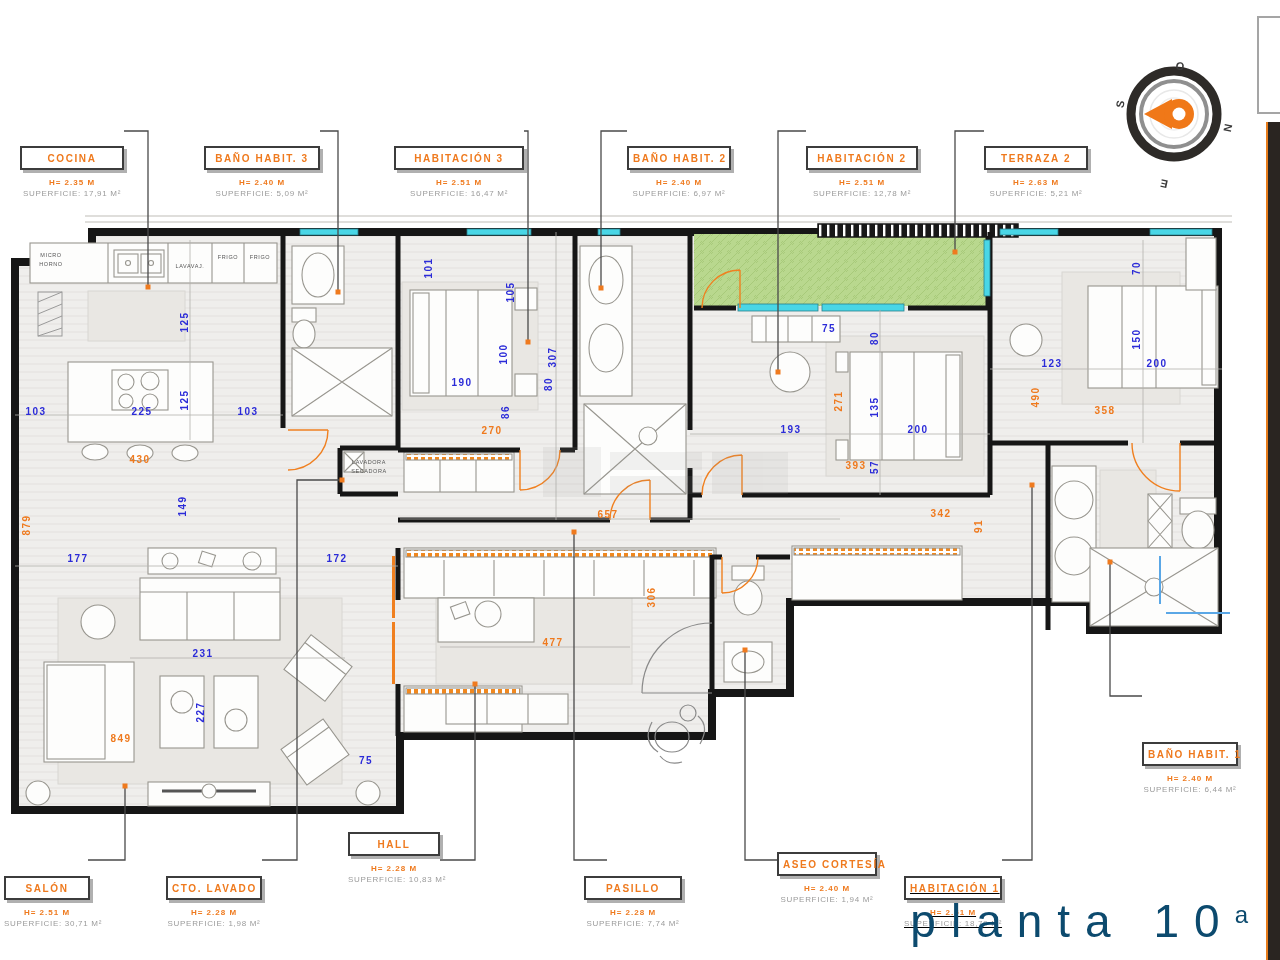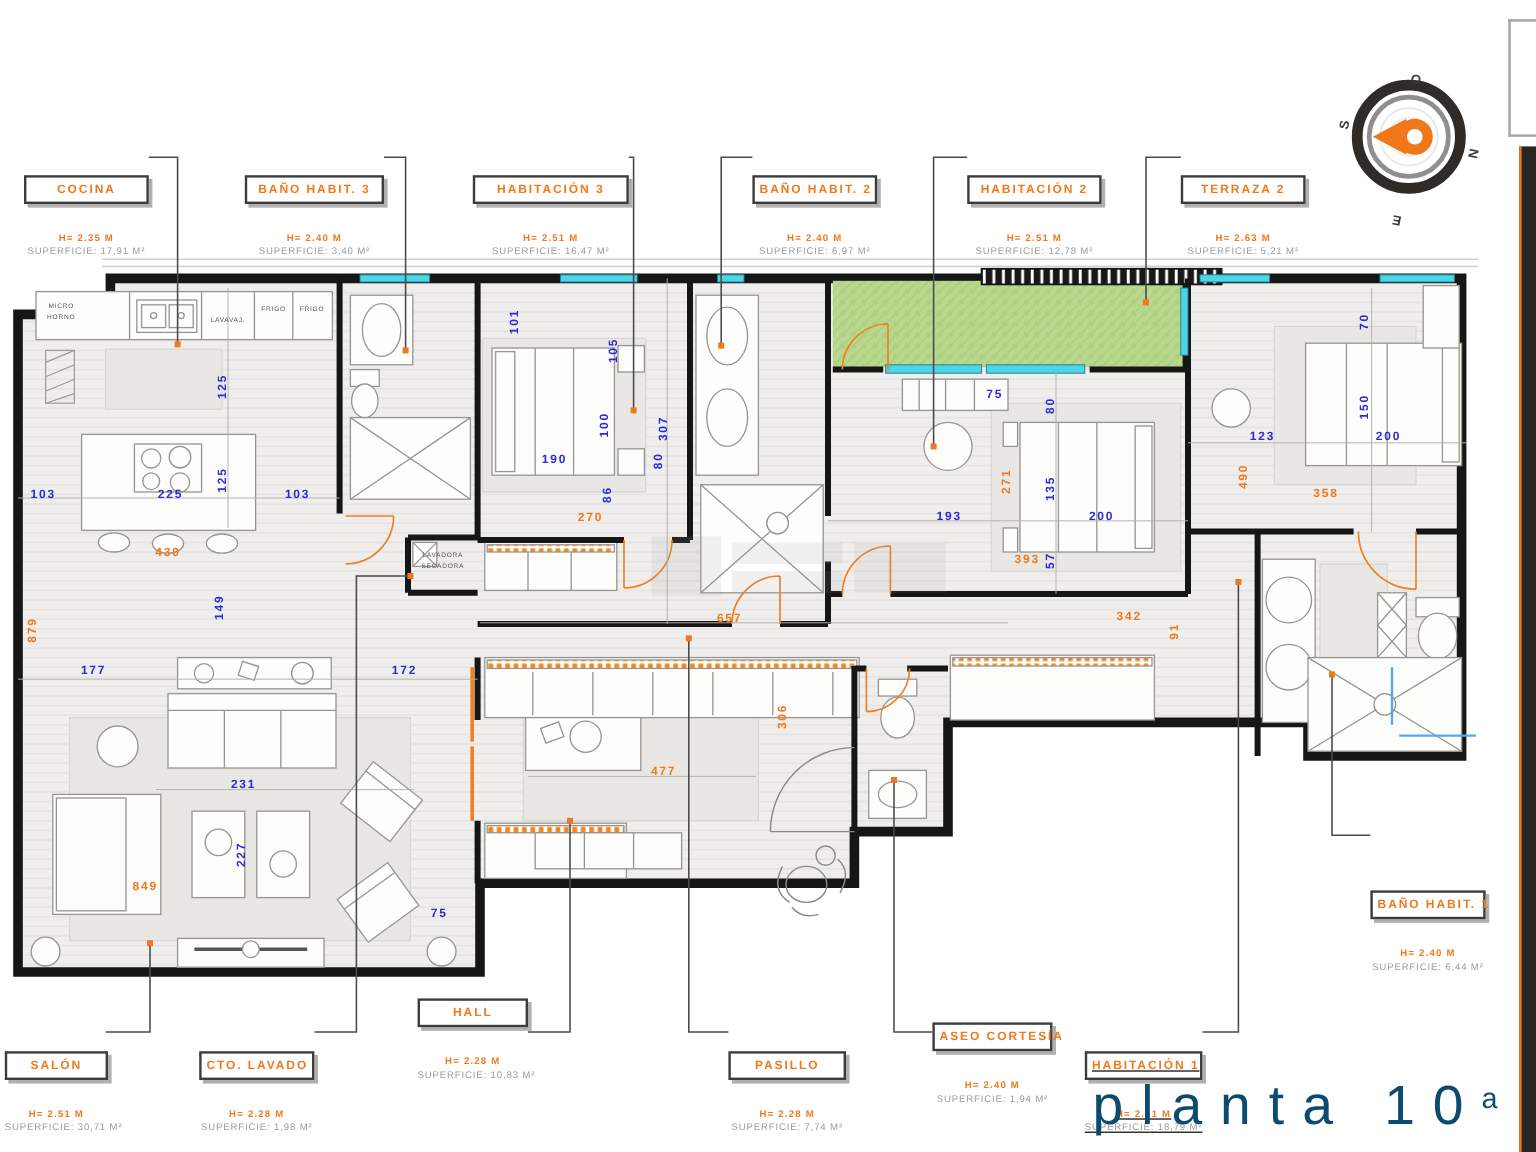--- a/index.html
+++ b/index.html
@@ -6,21 +6,21 @@
   body{width:1280px;height:960px;position:relative;background:#ffffff;overflow:hidden;
        font-family:"Liberation Sans",sans-serif;}
   #plan-svg{position:absolute;left:0;top:0;}
   svg text{font-family:"Liberation Sans",sans-serif;}
 
   
   .room-card{position:absolute;text-align:center;z-index:5;}
   .room-card .box{display:block;border:2px solid #3c3c3c;background:#fff;
        box-shadow:3px 3px 0 rgba(80,80,80,.45);padding:5px 4px 4px 4px;
        font-weight:bold;font-size:10px;letter-spacing:1.6px;color:#EF7A1E;white-space:nowrap;margin-top:28px;}
-  .room-card .meta1{margin-top:24px;font-size:8px;font-weight:bold;color:#EF7A1E;letter-spacing:1px;white-space:nowrap;}
+  .room-card .meta1{margin-top:8px;font-size:8px;font-weight:bold;color:#EF7A1E;letter-spacing:1px;white-space:nowrap;}
   .room-card .meta2{margin-top:2px;font-size:8px;color:#9b9b9b;letter-spacing:.7px;white-space:nowrap;}
 
   
   #plan-title{position:absolute;right:30px;bottom:12px;z-index:6;color:#0c4a6e;
       font-size:46px;letter-spacing:15px;font-weight:500;white-space:nowrap;}
   #plan-title .sup{font-size:24px;vertical-align:14px;letter-spacing:2px;}
 
   
   #right-bar{position:absolute;left:1266px;top:122px;width:14px;height:838px;
       background:#2a2521;border-left:2px solid #e87d1c;z-index:4;}
@@ -377,21 +377,21 @@
 
 <div id="labels-layer">
     <div class="room-card" style="left: 20px; top: 118px; width: 104px;">
       <span class="box">COCINA</span>
       <div class="meta1">H= 2.35 M</div>
       <div class="meta2">SUPERFICIE: 17,91 M²</div>
     </div>
     <div class="room-card" style="left: 204px; top: 118px; width: 116px;">
       <span class="box">BAÑO HABIT. 3</span>
       <div class="meta1">H= 2.40 M</div>
-      <div class="meta2">SUPERFICIE: 3,40 M²</div>
+      <div class="meta2">SUPERFICIE: 5,09 M²</div>
     </div>
     <div class="room-card" style="left: 394px; top: 118px; width: 130px;">
       <span class="box">HABITACIÓN 3</span>
       <div class="meta1">H= 2.51 M</div>
       <div class="meta2">SUPERFICIE: 16,47 M²</div>
     </div>
     <div class="room-card" style="left: 627px; top: 118px; width: 104px;">
       <span class="box">BAÑO HABIT. 2</span>
       <div class="meta1">H= 2.40 M</div>
       <div class="meta2">SUPERFICIE: 6,97 M²</div>
@@ -419,21 +419,21 @@
     <div class="room-card" style="left: 166px; top: 848px; width: 96px;">
       <span class="box">CTO. LAVADO</span>
       <div class="meta1">H= 2.28 M</div>
       <div class="meta2">SUPERFICIE: 1,98 M²</div>
     </div>
     <div class="room-card" style="left: 348px; top: 804px; width: 92px;">
       <span class="box">HALL</span>
       <div class="meta1">H= 2.28 M</div>
       <div class="meta2">SUPERFICIE: 10,83 M²</div>
     </div>
-    <div class="room-card" style="left: 607px; top: 848px; width: 98px;">
+    <div class="room-card" style="left: 584px; top: 848px; width: 98px;">
       <span class="box">PASILLO</span>
       <div class="meta1">H= 2.28 M</div>
       <div class="meta2">SUPERFICIE: 7,74 M²</div>
     </div>
     <div class="room-card" style="left: 777px; top: 824px; width: 100px;">
       <span class="box">ASEO CORTESÍA</span>
       <div class="meta1">H= 2.40 M</div>
       <div class="meta2">SUPERFICIE: 1,94 M²</div>
     </div>
     <div class="room-card" style="left: 904px; top: 848px; width: 98px; text-decoration: underline;">

